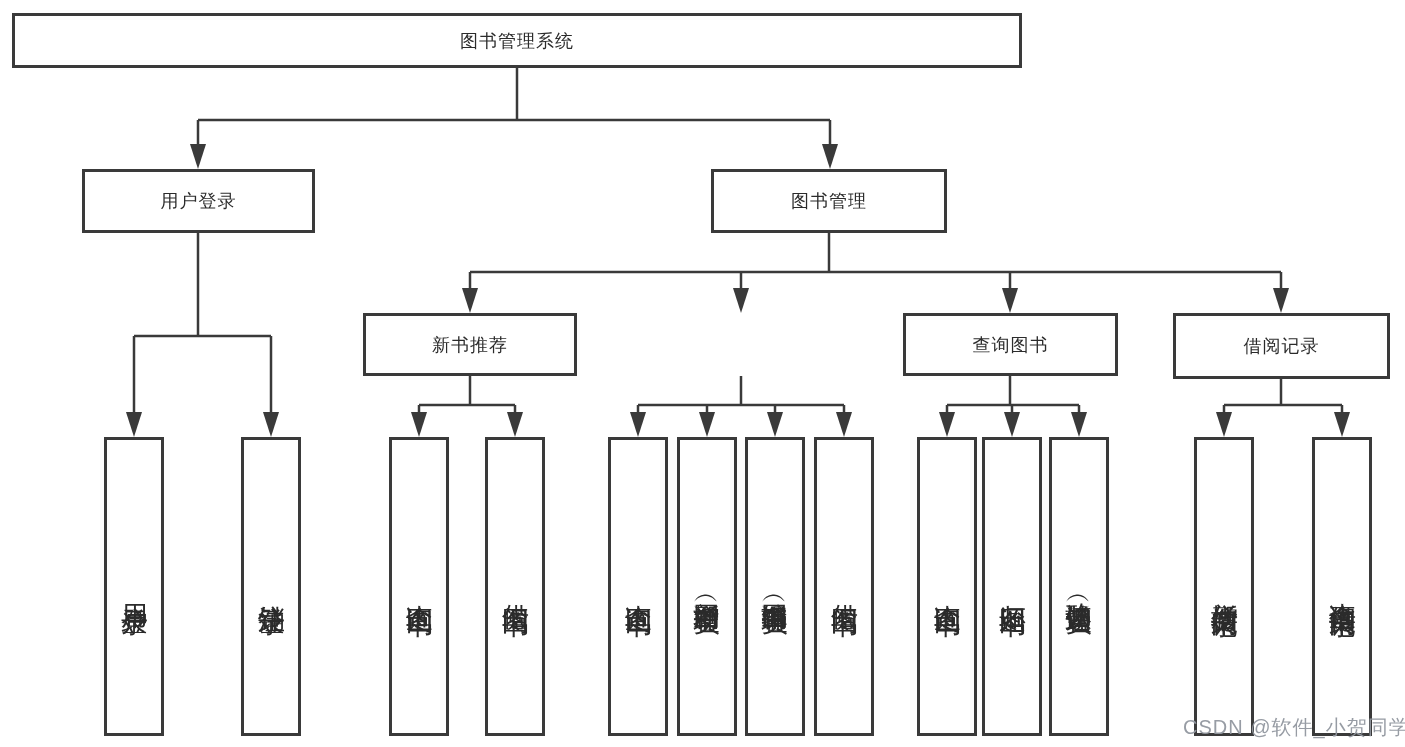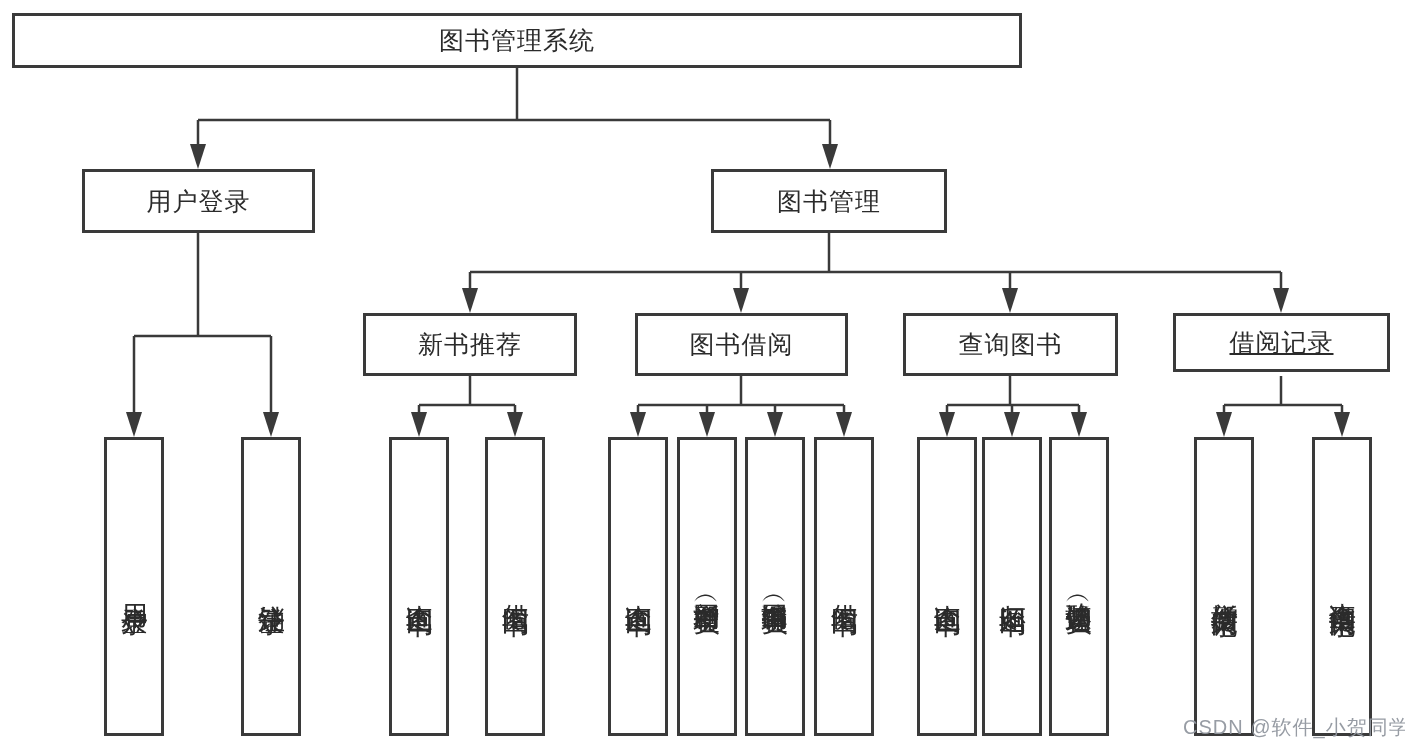--- a/index.html
+++ b/index.html
@@ -26,21 +26,21 @@
     box-sizing: border-box;
     border: 3px solid #3a3a3a;
     background: #ffffff;
     display: flex;
     align-items: center;
     justify-content: center;
     color: #2b2b2b;
     z-index: 2;
   }
   .h-node {
-    font-size: 25px;
+    font-size: 18px;
     letter-spacing: 1px;
     white-space: nowrap;
     text-align: center;
   }
   .leaf {
     top: 437px;
     width: 60px;
     height: 299px;
     writing-mode: vertical-rl;
     text-orientation: mixed;
@@ -48,21 +48,21 @@
     letter-spacing: 2px;
     line-height: 1;
   }
   
   .root   { left: 12px;   top: 13px;  width: 1010px; height: 55px; }
   .l2a    { left: 82px;   top: 169px; width: 233px;  height: 64px; }
   .l2b    { left: 711px;  top: 169px; width: 236px;  height: 64px; }
   .l3a    { left: 363px;  top: 313px; width: 214px;  height: 63px; }
   .l3b    { left: 635px;  top: 313px; width: 213px;  height: 63px; }
   .l3c    { left: 903px;  top: 313px; width: 215px;  height: 63px; }
-  .l3d    { left: 1173px; top: 313px; width: 217px;  height: 59px; text-decoration: underline; }
+  .l3d    { left: 1173px; top: 313px; width: 217px;  height: 66px; }
   
   .lf1  { left: 104px;  }
   .lf2  { left: 241px;  }
   .lf3  { left: 389px;  }
   .lf4  { left: 485px;  }
   .lf5  { left: 608px;  }
   .lf6  { left: 677px;  }
   .lf7  { left: 745px;  }
   .lf8  { left: 814px;  }
   .lf9  { left: 917px;  }
@@ -149,23 +149,20 @@
   <div class="node h-node l2a">
     <span>用户登录</span>
   </div>
   <div class="node h-node l3a">
     <span>新书推荐</span>
   </div>
 
   <div class="node h-node l2b">
     <span>图书管理</span>
   </div>
-  <div class="node h-node l3b">
-    <span>图书借阅</span>
-  </div>
   <div class="node h-node l3c">
     <span>查询图书</span>
   </div>
   <div class="node h-node l3d">
     <span>借阅记录</span>
   </div>
 
   <div class="node leaf lf1">用户登录</div>
   <div class="node leaf lf2">注销登录</div>
   <div class="node leaf lf3">查询图书</div>

